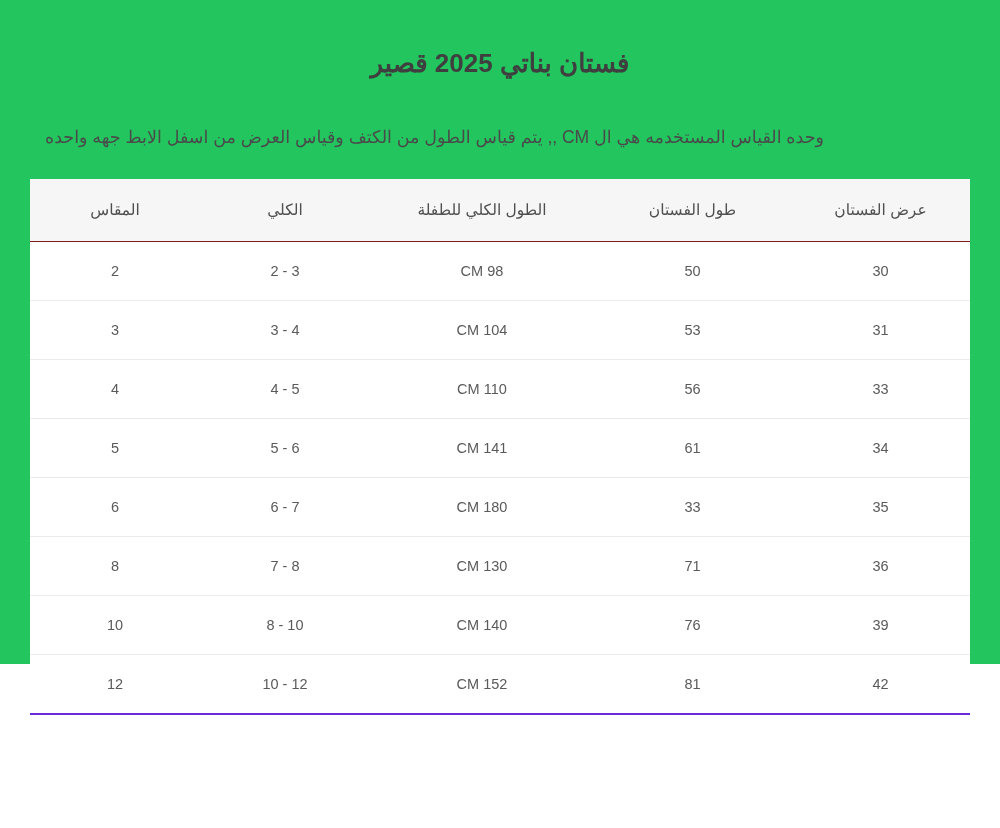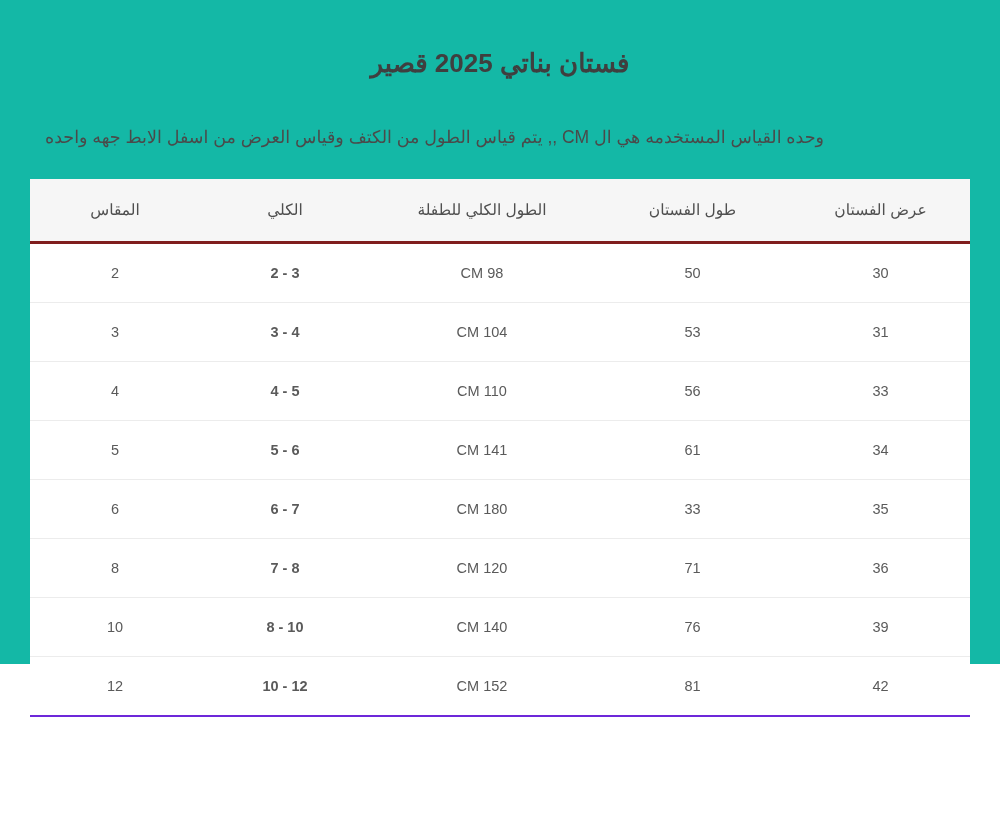--- a/index.html
+++ b/index.html
@@ -12,21 +12,21 @@
     background: #ffffff;
     font-family: "Liberation Sans", sans-serif;
     color: #4a4a4a;
     overflow: hidden;
   }
   .page {
     width: 1000px;
     height: 664px;
     box-sizing: border-box;
     padding: 30px 30px 0 30px;
-    background: #14b8a6;
+    background: #22c55e;
     direction: rtl;
   }
   .title {
     text-align: center;
     font-size: 26px;
     font-weight: bold;
     color: #3f3f3f;
     margin: 18px 0 0 0;
     letter-spacing: 0px;
   }
@@ -52,37 +52,37 @@
   }
   table.size-table thead tr {
     background: #f6f6f6;
   }
   table.size-table th {
     font-size: 15.5px;
     font-weight: normal;
     color: #4f4f4f;
     text-align: center;
     padding: 22px 4px 22px 4px;
-    border-bottom: 3px solid #7f1d1d;
+    border-bottom: 1px solid #7f1d1d;
   }
   table.size-table td {
     font-size: 14.5px;
     color: #5a5a5a;
     text-align: center;
     padding: 21px 4px 21px 4px;
     border-bottom: 1px solid #ececec;
     background: #ffffff;
   }
   table.size-table tbody tr:last-child td {
     border-bottom: 2px solid #6d28d9;
   }
   .col-0 { width: 19%; }
   .col-1 { width: 21%; }
   .col-2 { width: 24%; }
-  .col-3 { width: 18%; font-weight: bold; }
+  .col-3 { width: 18%; }
   .col-4 { width: 18%; }
   .ltr-cell {
     direction: ltr;
     unicode-bidi: isolate;
   }
 </style>
 </head>
 <body>
 
 <div class="page">
@@ -134,21 +134,21 @@
         <tr>
           <td class="col-0">35</td>
           <td class="col-1">33</td>
           <td class="col-2 ltr-cell">CM 180</td>
           <td class="col-3 ltr-cell">6 - 7</td>
           <td class="col-4">6</td>
         </tr>
         <tr>
           <td class="col-0">36</td>
           <td class="col-1">71</td>
-          <td class="col-2 ltr-cell">CM 120</td>
+          <td class="col-2 ltr-cell">CM 130</td>
           <td class="col-3 ltr-cell">7 - 8</td>
           <td class="col-4">8</td>
         </tr>
         <tr>
           <td class="col-0">39</td>
           <td class="col-1">76</td>
           <td class="col-2 ltr-cell">CM 140</td>
           <td class="col-3 ltr-cell">8 - 10</td>
           <td class="col-4">10</td>
         </tr>

